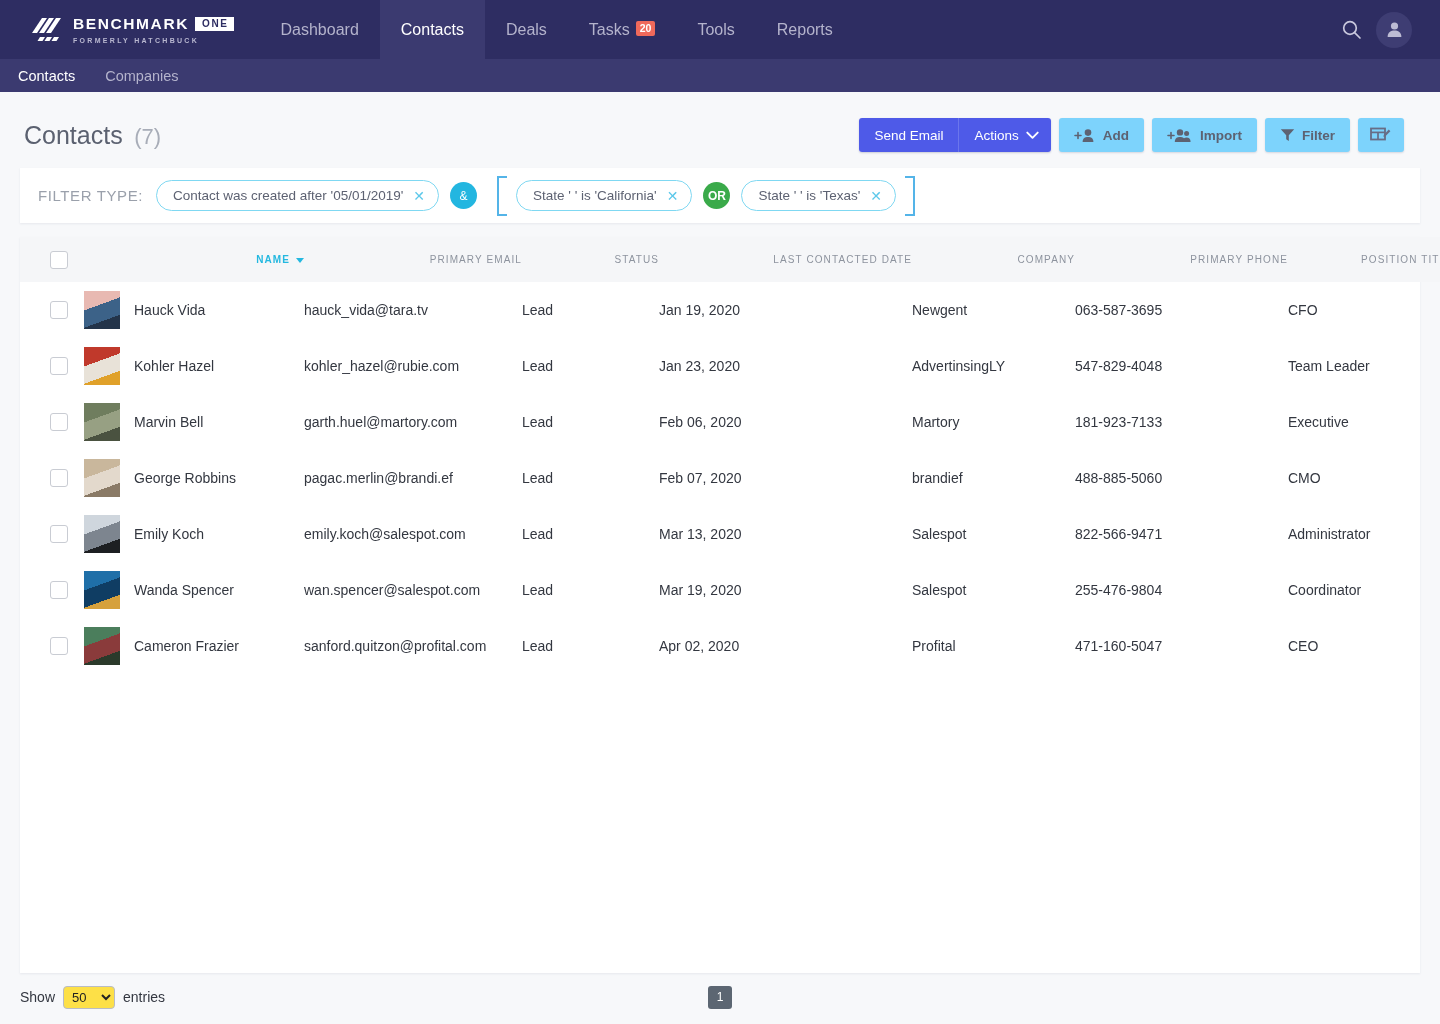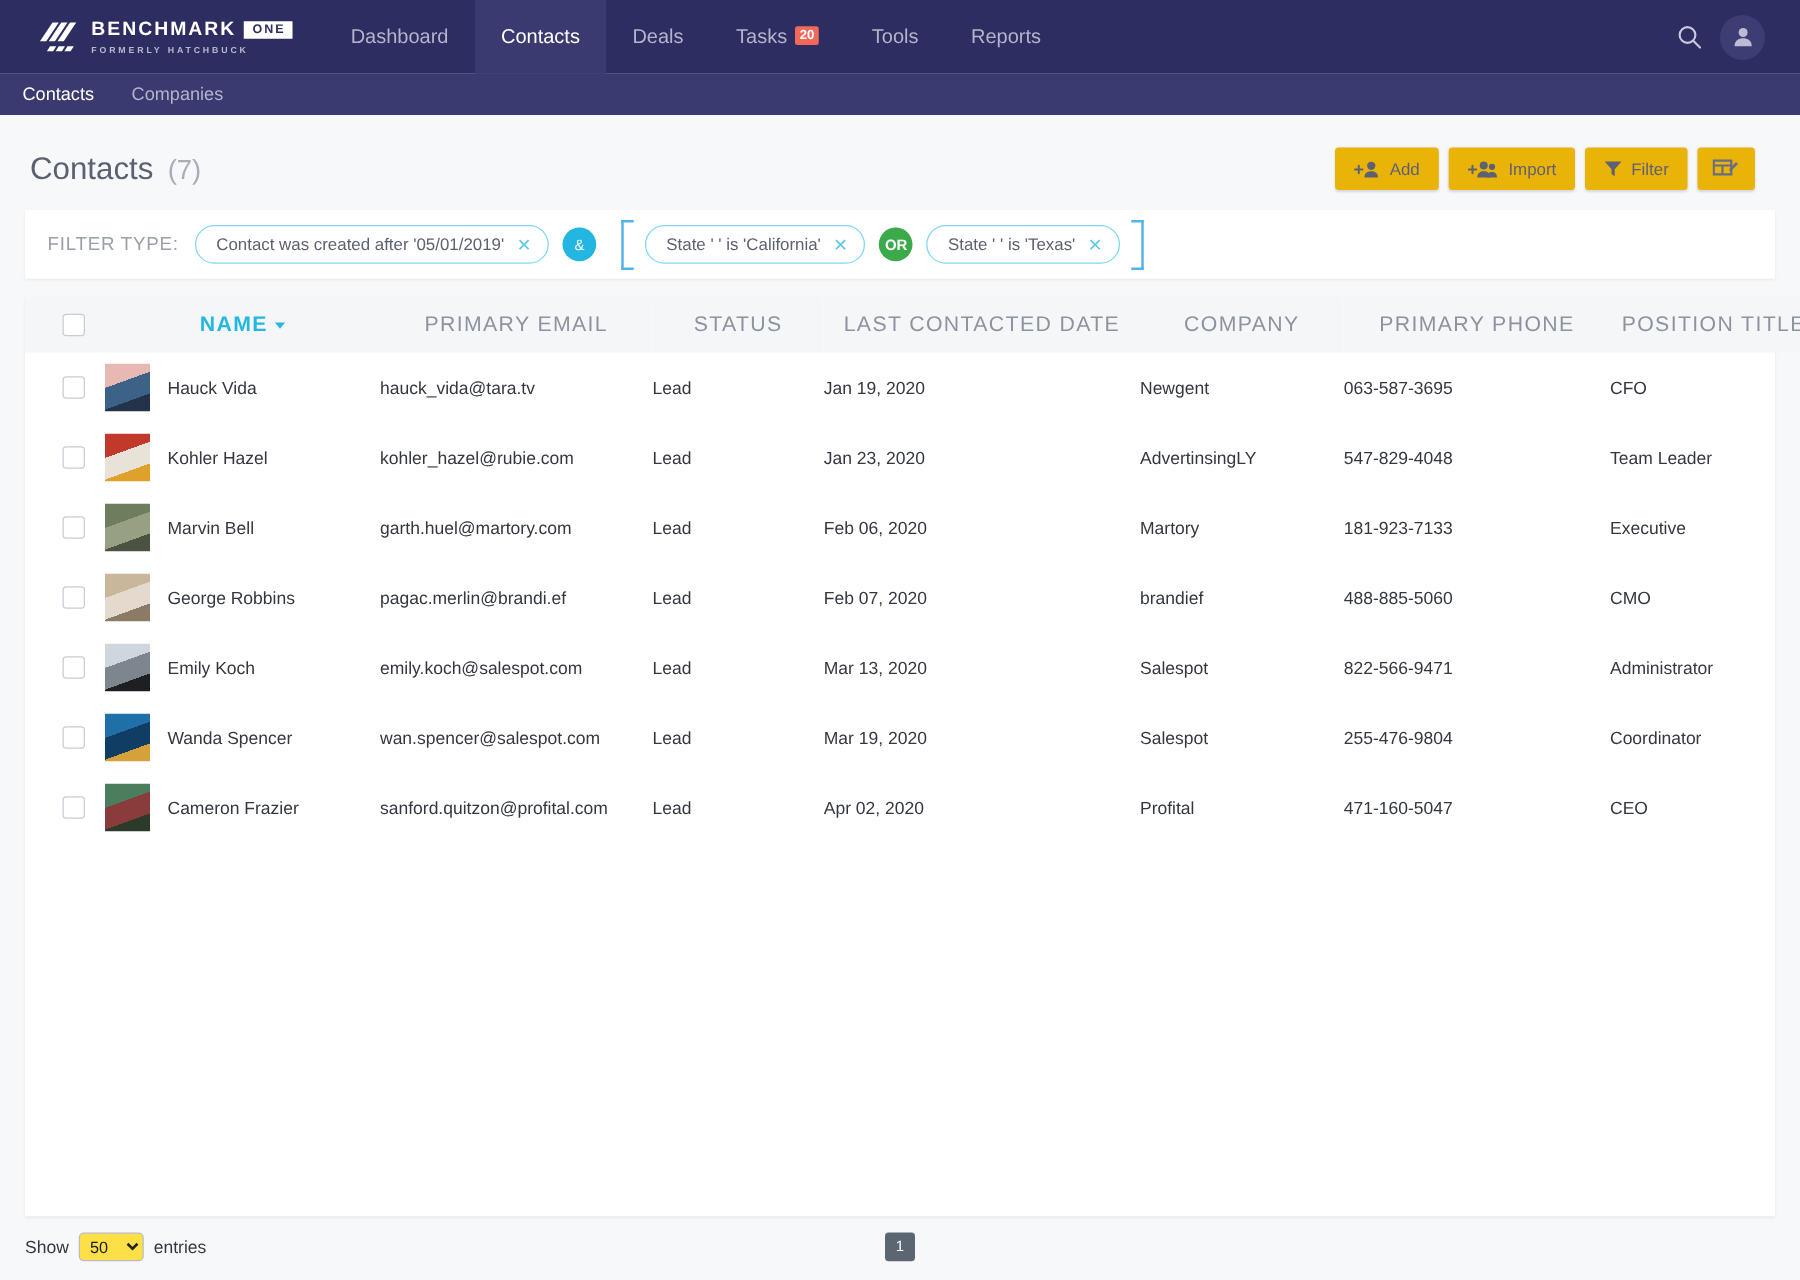--- a/index.html
+++ b/index.html
@@ -81,22 +81,23 @@
     display: flex; align-items: center; gap: 7px; cursor: pointer;
     padding: 0 15px; white-space: nowrap;
   }
   .btn-primary { background: #4e5ae8; color: #fff; border-radius: 3px 0 0 3px; }
   .btn-primary-split {
     background: #4e5ae8; color: #fff; border-left: 1px solid #6b76ec;
     border-radius: 0 3px 3px 0; padding-right: 12px;
   }
   .split-group { display: flex; box-shadow: 0 1px 2px rgba(40,45,90,.22); border-radius: 3px; }
   .btn-white {
-    background: #eab308; color: #5d6272;
+    background: #7dd3fc; color: #5d6272;
     box-shadow: 0 1px 2px rgba(40,45,90,.16);
+    font-weight: bold;
   }
   .btn-icon-only { padding: 0 12px; }
 
   
   .filterbar {
     background: #fff; margin: 0 20px; height: 55px;
     display: flex; align-items: center; padding: 0 18px 0 18px;
     box-shadow: 0 1px 2px rgba(40,45,90,.08);
   }
   .filter-label {
@@ -136,21 +137,21 @@
 
   
   .card {
     background: #fff; margin: 14px 20px 0 20px; height: 736px;
     box-shadow: 0 1px 2px rgba(40,45,90,.08);
     display: flex; flex-direction: column;
   }
   table { width: 100%; border-collapse: collapse; table-layout: fixed; }
   thead tr { background: #f5f6f8; height: 45px; }
   th {
-    text-align: center; font-size: 17px; color: #8d939e;
+    text-align: right; font-size: 10px; color: #8d939e;
     letter-spacing: 1.1px; font-weight: normal; text-transform: uppercase;
     padding: 0; vertical-align: middle;
   }
   th.sorted { color: #24b8e0; font-weight: bold; cursor: pointer; }
   .sort-caret {
     display: inline-block; width: 0; height: 0; margin-left: 6px;
     border-left: 4.5px solid transparent; border-right: 4.5px solid transparent;
     border-top: 5px solid #24b8e0; vertical-align: middle;
   }
   tbody tr { height: 56px; }
@@ -263,20 +264,29 @@
   <div class="subnav-item">Companies</div>
 </div>
 
 <div class="pagehead">
   <div>
     <span class="page-title">Contacts</span>
     <span class="page-count">(7)</span>
   </div>
 
   <div class="toolbar">
+    <div class="split-group">
+      <button class="btn btn-primary">Send Email</button>
+      <button class="btn btn-primary-split">
+        <span>Actions</span>
+        <svg width="13" height="9" viewBox="0 0 13 9">
+          <path d="M1.3 1.6 L6.5 6.8 L11.7 1.6" fill="none" stroke="#ffffff" stroke-width="1.9" stroke-linecap="round" stroke-linejoin="round"></path>
+        </svg>
+      </button>
+    </div>
 
     <button class="btn btn-white">
       <svg width="22" height="15" viewBox="0 0 22 15">
         <path d="M1 7.5 H7 M4 4.5 V10.5" stroke="#5d6272" stroke-width="1.6" stroke-linecap="round"></path>
         <circle cx="14" cy="4.6" r="3.3" fill="#5d6272"></circle>
         <path d="M8.6 14 C8.6 10.3 11 9 14 9 C17 9 19.4 10.3 19.4 14 Z" fill="#5d6272"></path>
       </svg>
       <span>Add</span>
     </button>
 

